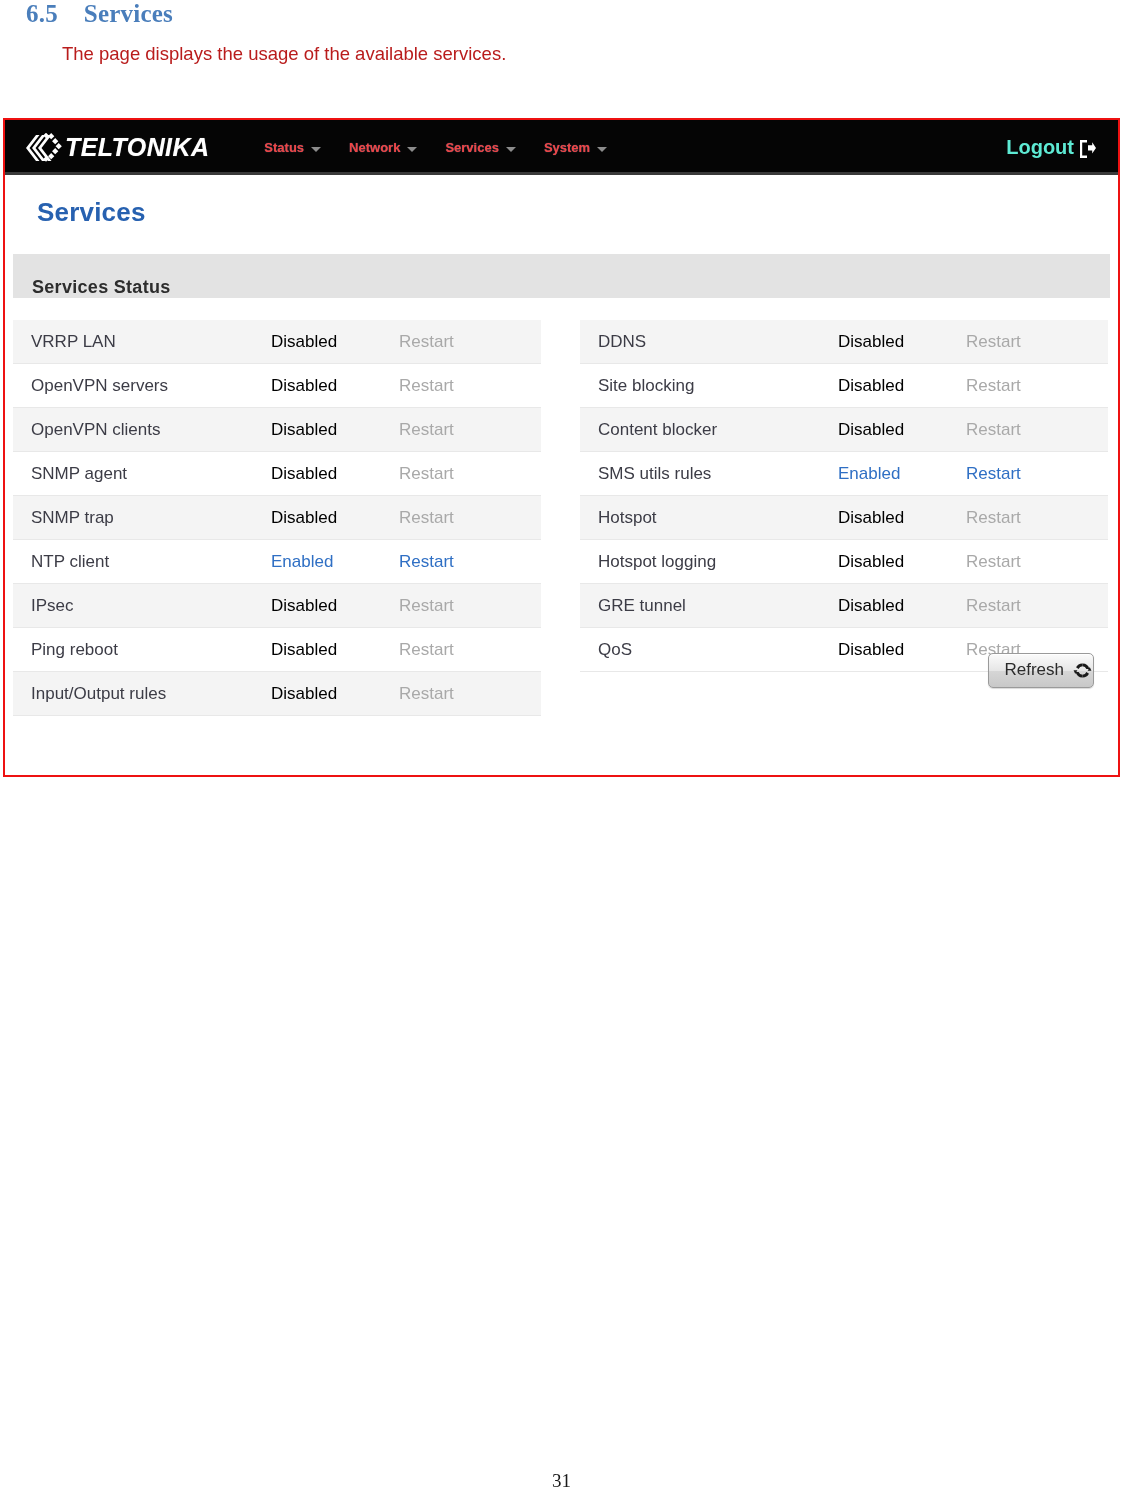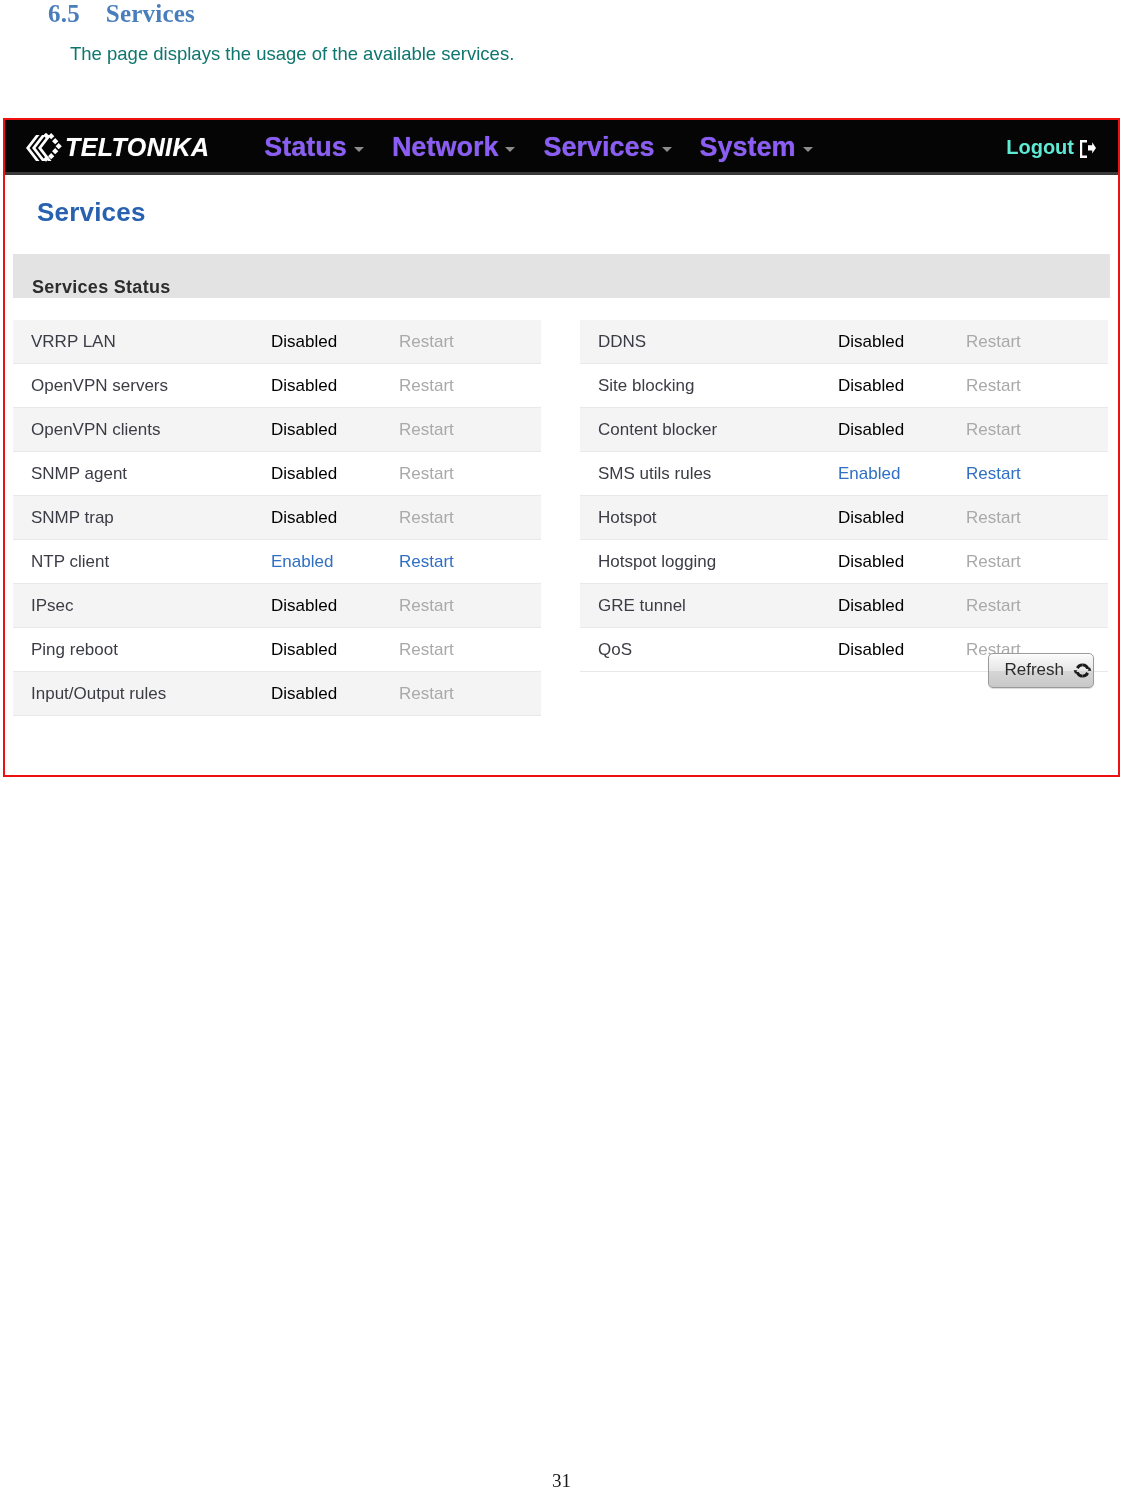--- a/index.html
+++ b/index.html
@@ -11,38 +11,38 @@
     width: 1123px;
     height: 1506px;
     position: relative;
     font-family: "Liberation Sans", sans-serif;
     -webkit-font-smoothing: antialiased;
   }
 
   
   .doc-heading {
     position: absolute;
-    left: 48px;
+    left: 26px;
     top: 0px;
     font-family: "Liberation Serif", serif;
     font-weight: bold;
     font-size: 25px;
     color: #4a7ebb;
     letter-spacing: 0.2px;
     white-space: nowrap;
   }
   .doc-heading .num { margin-right: 26px; }
 
   .doc-paragraph {
     position: absolute;
-    left: 70px;
+    left: 62px;
     top: 43px;
     font-family: "Liberation Sans", sans-serif;
     font-size: 18.5px;
-    color: #0f766e;
+    color: #b91c1c;
     white-space: nowrap;
   }
 
   .page-number {
     position: absolute;
     left: 0;
     right: 0;
     top: 1470px;
     text-align: center;
     font-family: "Liberation Serif", serif;
@@ -109,23 +109,23 @@
     align-items: center;
   }
   .nav-item {
     display: flex;
     align-items: center;
     margin-right: 28px;
     cursor: pointer;
     white-space: nowrap;
   }
   .nav-item .nav-label {
-    font-size: 27px;
-    font-weight: bold;
-    color: #8b5cf6;
+    font-size: 13px;
+    font-weight: bold;
+    color: #ef4444;
     text-shadow: 0 0 1px rgba(200,200,255,0.5);
   }
   .caret-down {
     width: 0; height: 0;
     margin-left: 7px;
     margin-top: 4px;
     border-left: 5px solid transparent;
     border-right: 5px solid transparent;
     border-top: 5px solid #8c8c8c;
   }

